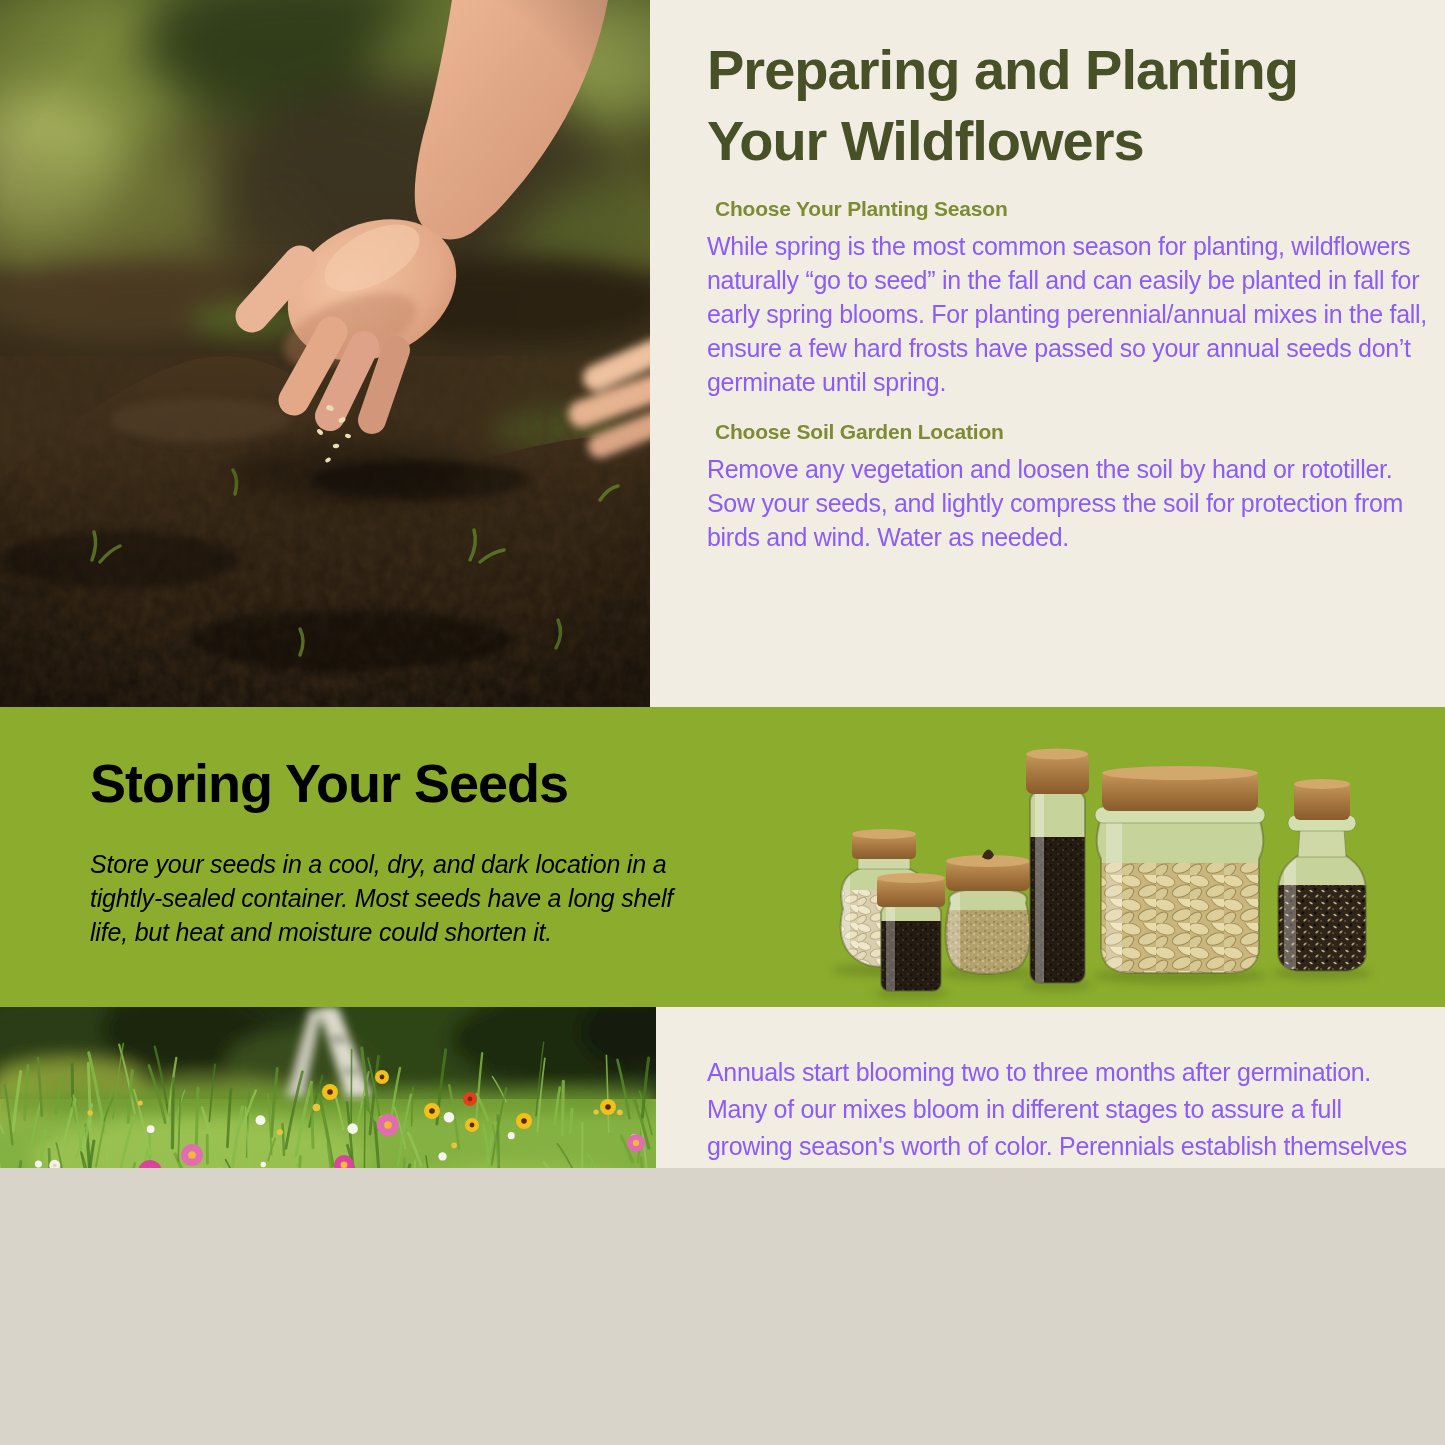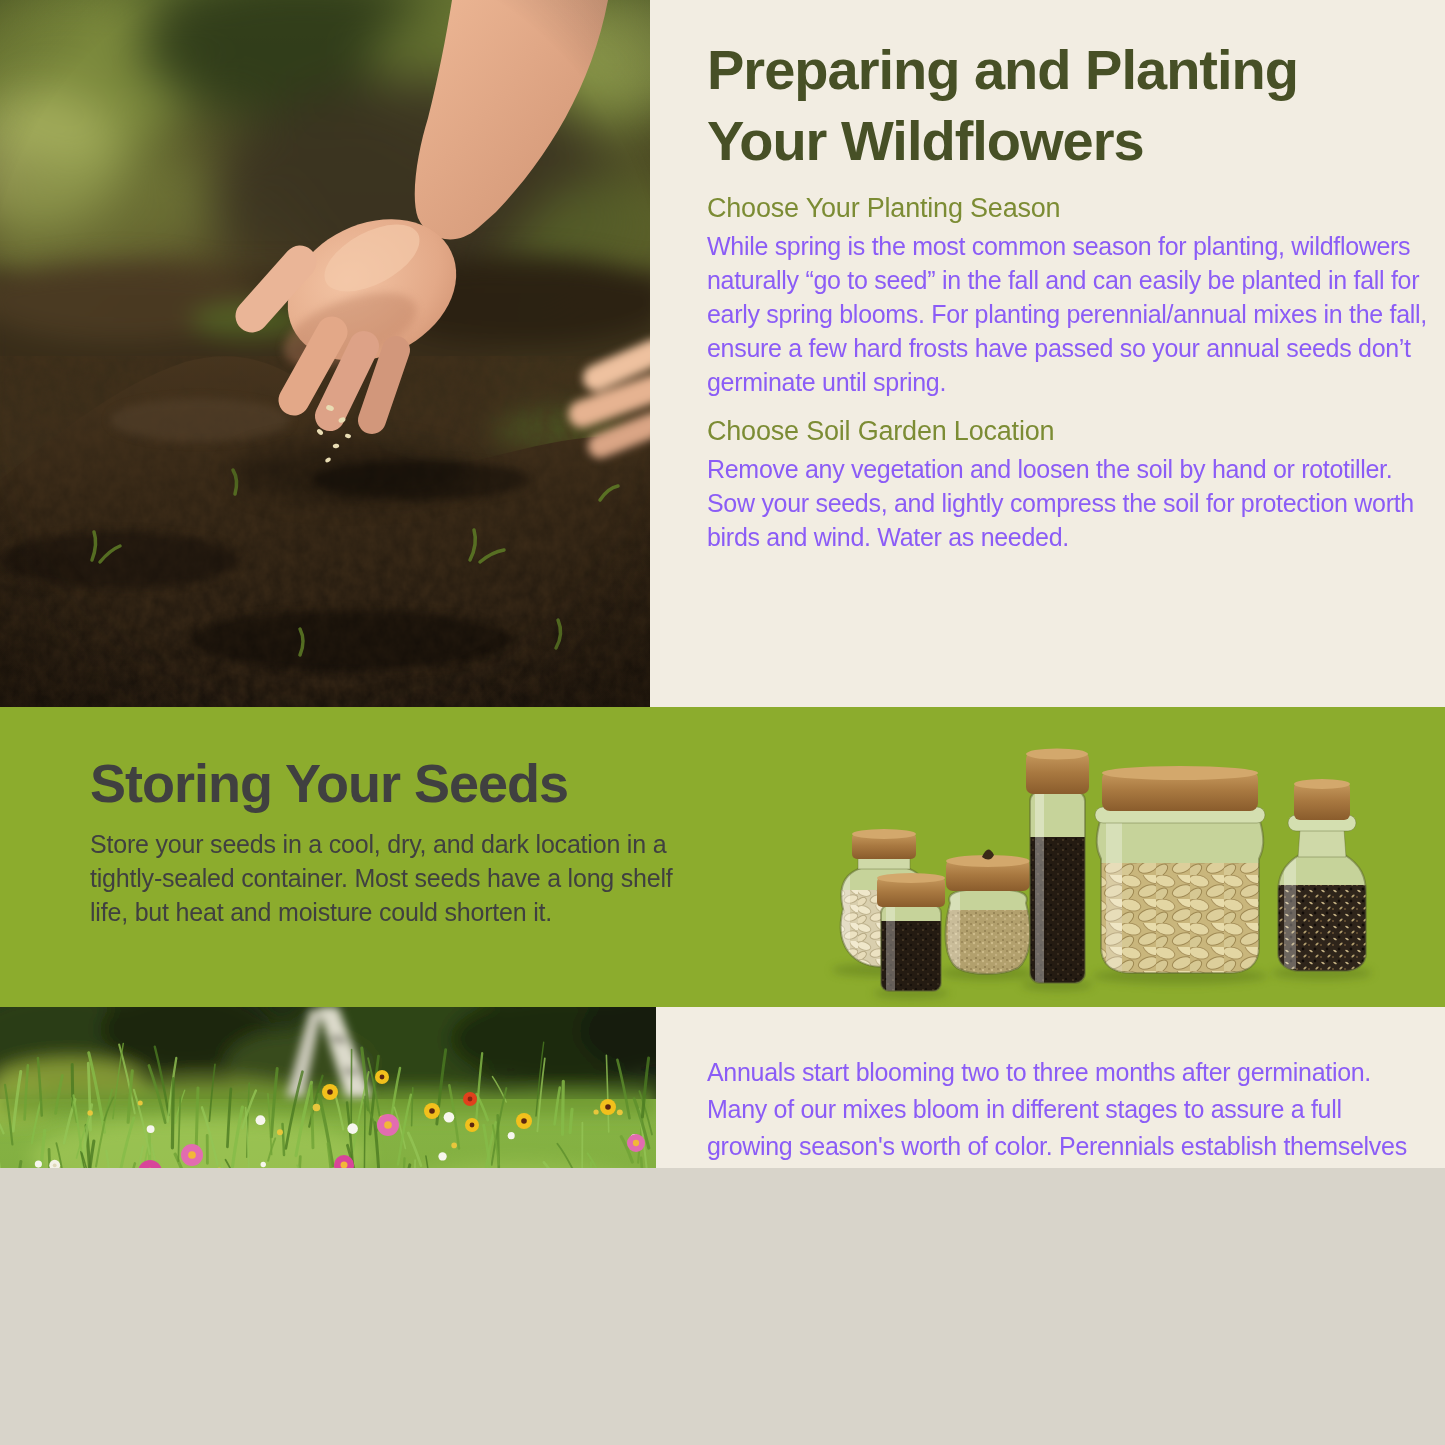--- a/index.html
+++ b/index.html
@@ -6,33 +6,33 @@
   .canvas{
     position:relative;width:1445px;height:1168px;overflow:hidden;
     background:#f2ede2;font-family:"Liberation Sans",sans-serif;
   }
   .photo{position:absolute;overflow:hidden;}
   .photo svg{display:block;}
   .photo-top{left:0;top:0;width:650px;height:707px;}
   .photo-bottom{left:0;top:1007px;width:656px;height:438px;}
   .band{position:absolute;left:0;top:707px;width:1445px;height:300px;background:#8cac2d;}
   .band svg.jars{position:absolute;left:0;top:0;width:1445px;height:300px;}
-  .band-inner{position:absolute;left:90px;top:46px;width:625px;color:#404040;z-index:2;}
+  .band-inner{position:absolute;left:90px;top:46px;width:625px;color:#000000;z-index:2;}
   .band-inner h1{margin:0;font-size:54px;line-height:60px;font-weight:700;letter-spacing:-1px;}
-  .band-inner p{margin:14px 0 0 0;font-size:25px;line-height:34px;letter-spacing:-0.2px;}
+  .band-inner p{margin:34px 0 0 0;font-size:25px;line-height:34px;letter-spacing:-0.2px;font-style:italic;}
   .col{position:absolute;left:707px;width:720px;}
   .col-top{top:34px;}
   .col-bottom{top:1030px;}
   h1.big{
     margin:0;color:#475026;font-size:56px;line-height:71px;
     font-weight:700;letter-spacing:-1px;
   }
   .sub h2{
-    margin:17px 0 5px 0;color:#7c8c34;font-size:27px;line-height:31px;
-    font-weight:400;letter-spacing:-0.2px;
+    margin:17px 0 5px 8px;color:#7c8c34;font-size:21px;line-height:31px;
+    font-weight:700;letter-spacing:-0.2px;
   }
   .sub p, .col p.body{
     margin:0;color:#8b5cf6;font-size:25px;line-height:34px;letter-spacing:-0.3px;
   }
   .col-bottom p.body{margin-top:24px;line-height:37px;}
 </style>
 </head>
 <body>
 
 <div class="canvas">
@@ -162,21 +162,21 @@
   </div>
 
   <div class="col col-top sub">
     <h1 class="big">Preparing and Planting Your Wildflowers</h1>
 
     <h2>Choose Your Planting Season</h2>
     <p>While spring is the most common season for planting, wildflowers naturally “go to seed” in the fall and can easily be planted in fall for early spring blooms. For planting perennial/annual mixes in the fall, ensure a few hard frosts have passed so your annual seeds don’t germinate until spring.</p>
 
     <h2>Choose Soil Garden Location</h2>
 
-    <p>Remove any vegetation and loosen the soil by hand or rototiller. Sow your seeds, and lightly compress the soil for protection worth birds and wind. Water as needed.</p>
+    <p>Remove any vegetation and loosen the soil by hand or rototiller. Sow your seeds, and lightly compress the soil for protection from birds and wind. Water as needed.</p>
   </div>
 
   <div class="band">
     <div class="band-inner">
       <h1>Storing Your Seeds</h1>
       <p>Store your seeds in a cool, dry, and dark location in a tightly-sealed container. Most seeds have a long shelf life, but heat and moisture could shorten it.</p>
     </div>
 
     <svg class="jars" viewBox="0 0 1445 300" xmlns="http://www.w3.org/2000/svg">
       <defs>

